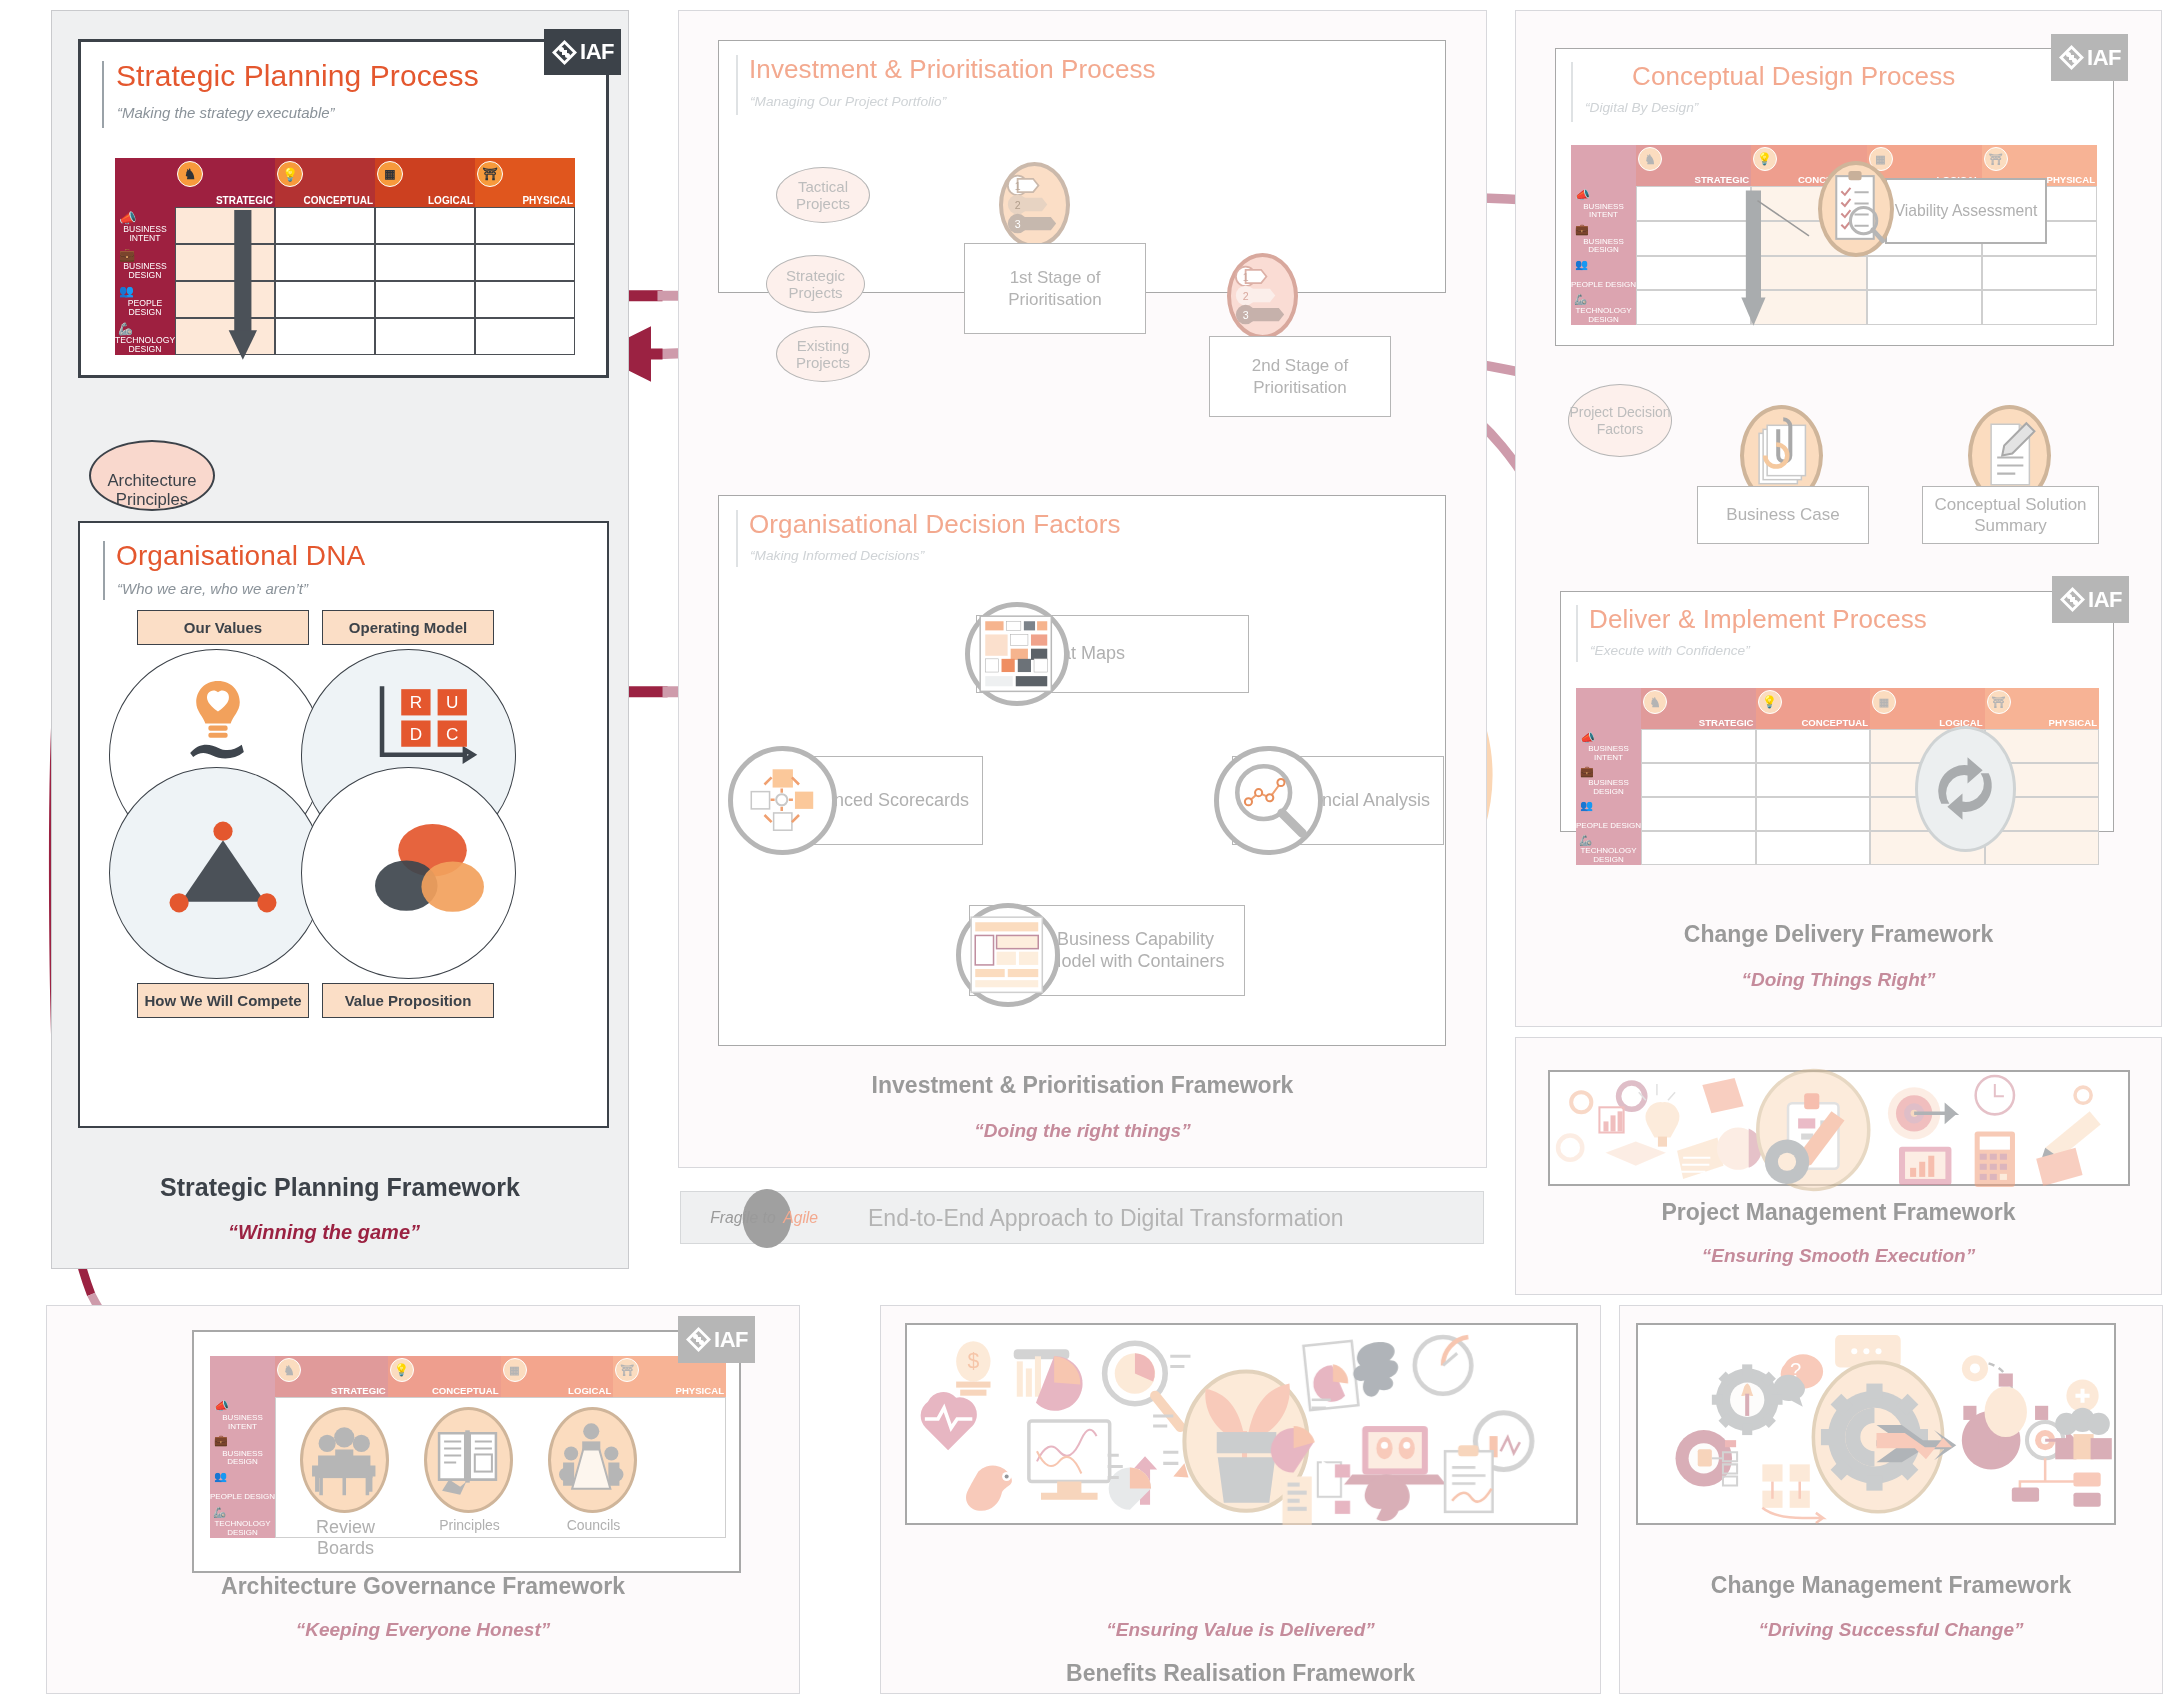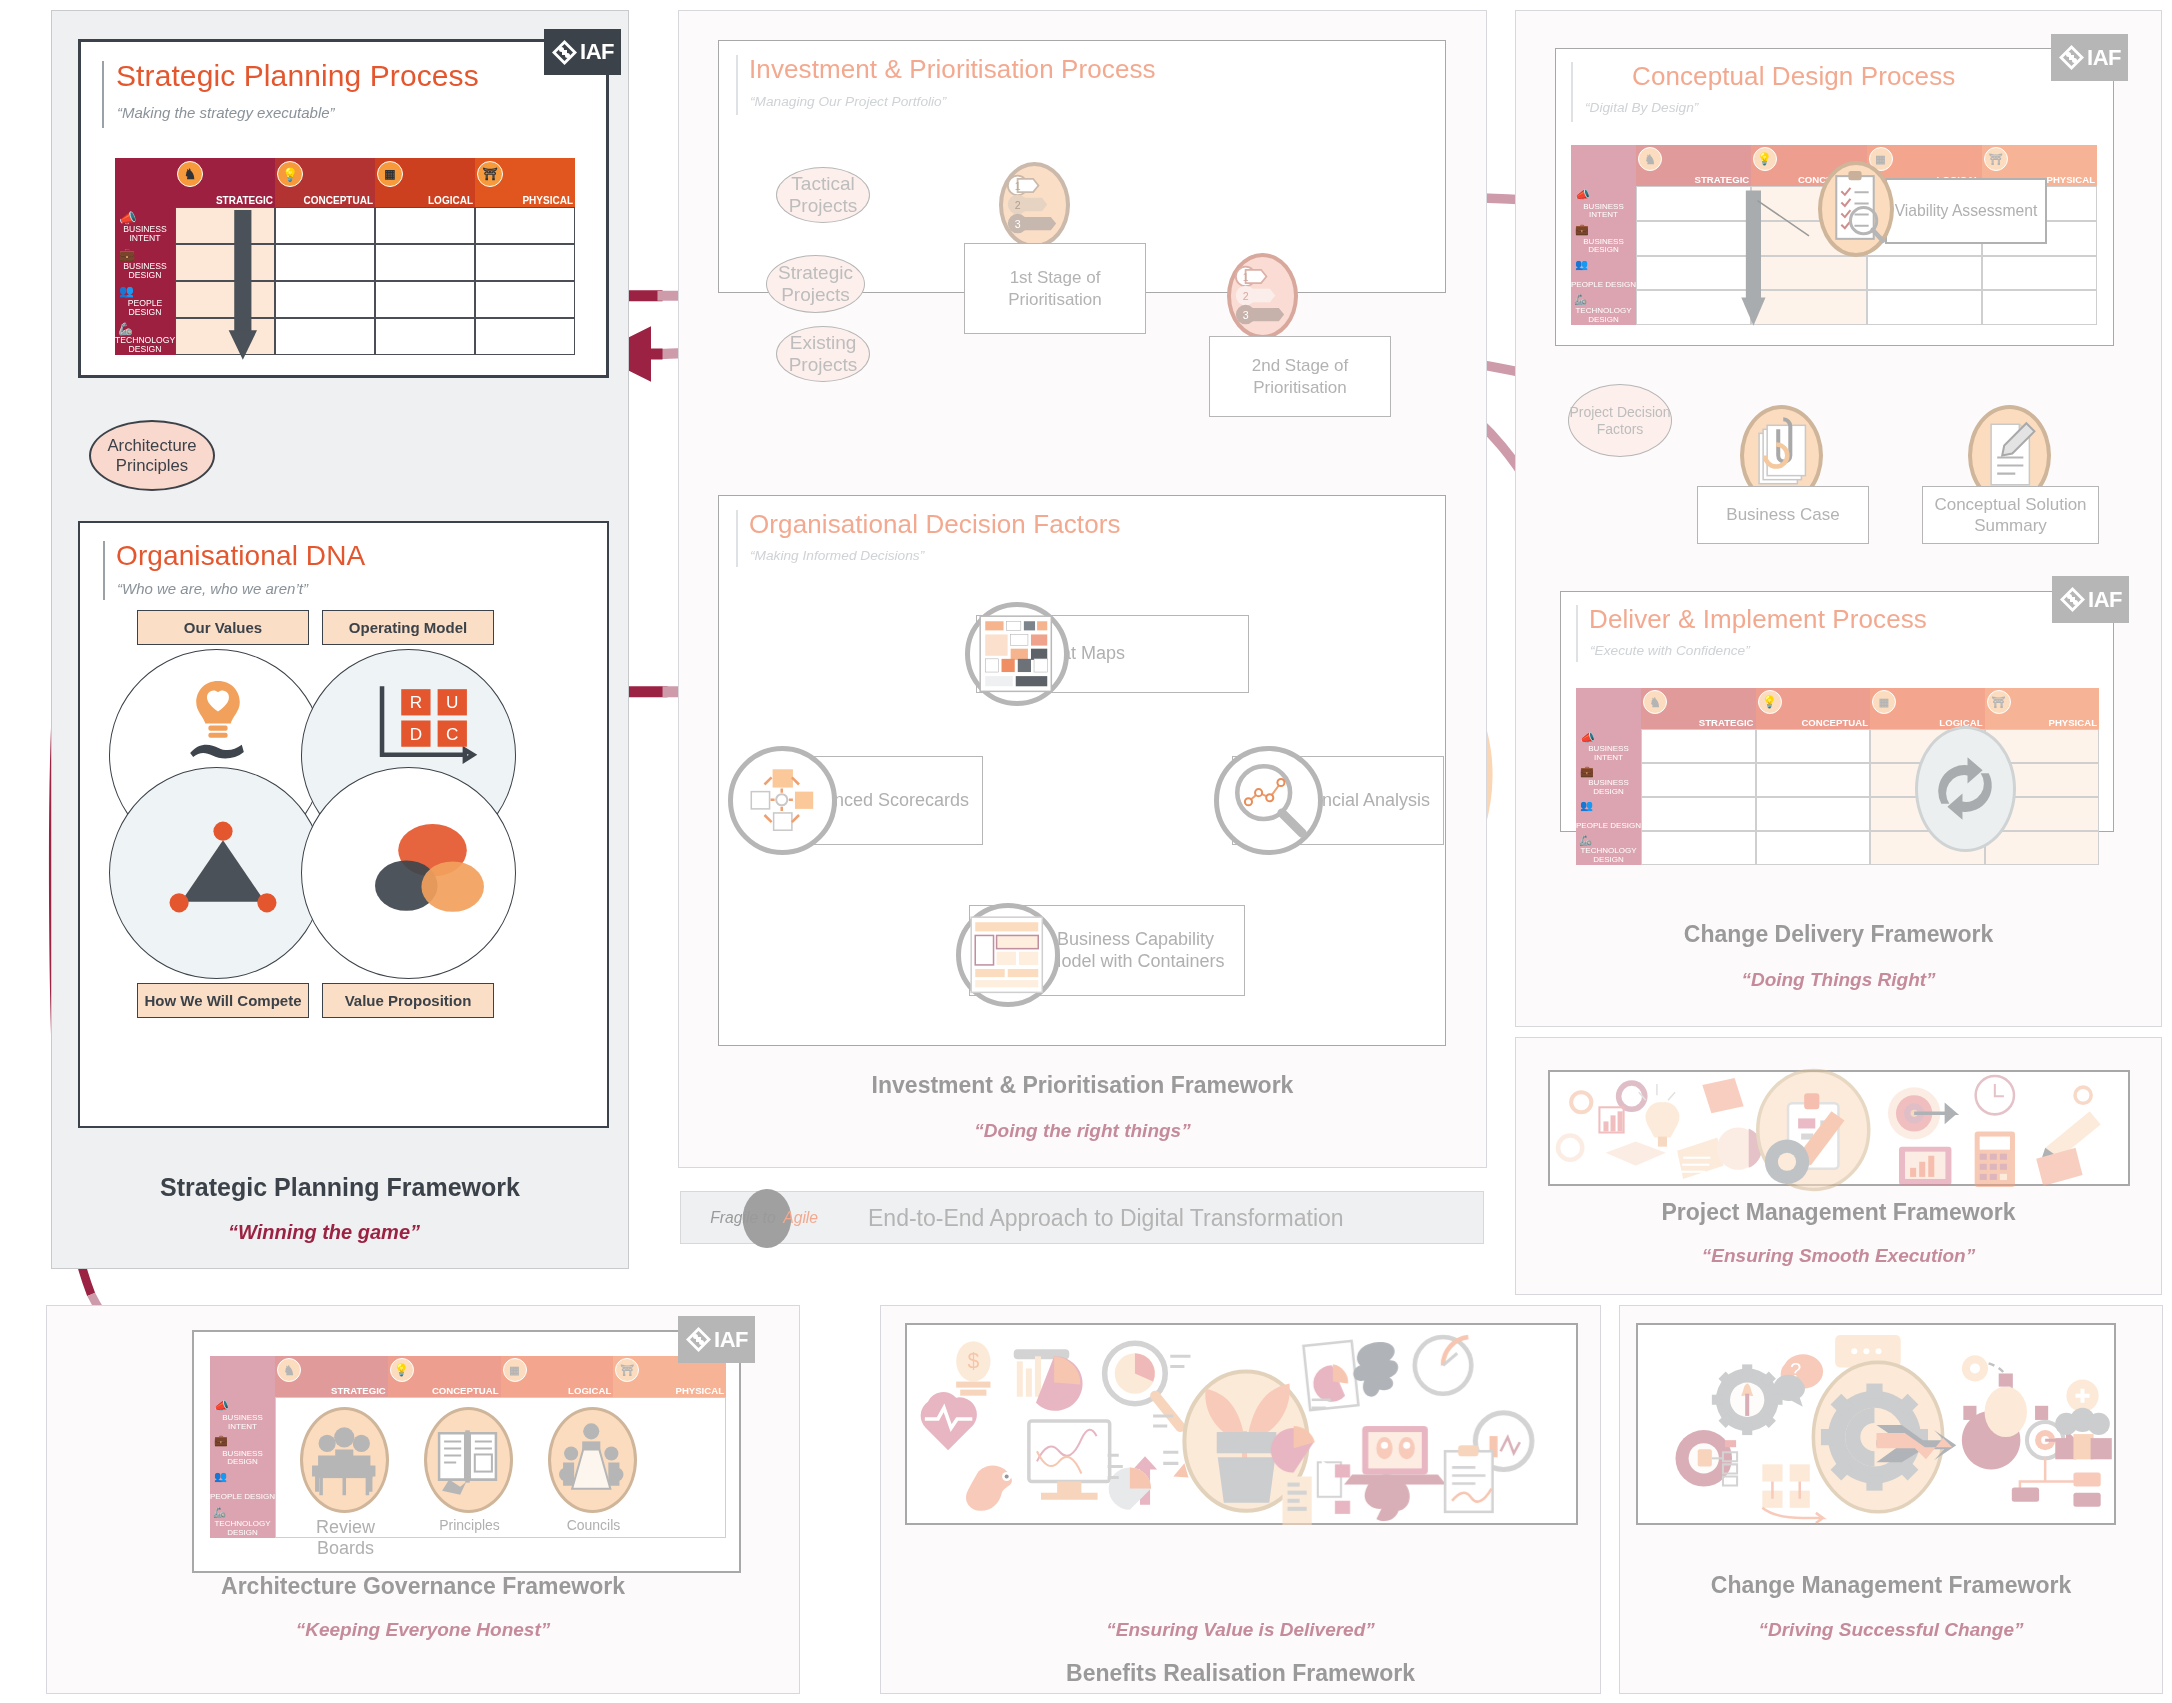--- a/index.html
+++ b/index.html
@@ -61,21 +61,21 @@
   .mc.hl { background:#fde8d8; }
   .mc.hl2 { background:#fdf3ea; }
   .badge { position:absolute; border-radius:50%; display:flex; align-items:center; justify-content:center; }
 
   
   .procbox { position:absolute; background:#fff; border:1.5px solid #b6b6b6;
              display:flex; align-items:center; justify-content:center; text-align:center;
              color:#b3b3b3; font-size:17px; line-height:1.25; }
   .oval { position:absolute; border-radius:50%; display:flex; align-items:center;
           justify-content:center; text-align:center; line-height:1.15; }
-  .oval.proj { background:#fdf0ec; border:1.5px solid #b6b6b6; color:#bdbdbd; font-size:19px; }
+  .oval.proj { background:#fdf0ec; border:1.5px solid #b6b6b6; color:#bdbdbd; font-size:15px; }
   .oval.princ { background:#f9d8cd; border:2px solid #3c4249; color:#3c4249; font-size:16.7px; }
 
   .dnabox { position:absolute; background:#fbdec6; border:1.5px solid #3c4249;
             display:flex; align-items:center; justify-content:center;
             font-size:15px; font-weight:700; color:#3c4249; }
   .dnacircle { position:absolute; border-radius:50%; border:1.5px solid #3c4249; }
 
   
   .dfbox { position:absolute; background:#fff; border:1.5px solid #b6b6b6;
            display:flex; align-items:center; justify-content:flex-end; text-align:center;
@@ -226,21 +226,21 @@
           <path d="M27 10 L44 27 L27 44 L10 27 Z" fill="#3c4249"></path>
           <circle cx="21" cy="21" r="5" fill="#fff"></circle>
           <circle cx="33" cy="33" r="5" fill="#fff"></circle>
           <rect x="22" y="22" width="10" height="10" fill="#fff"></rect>
         </svg>
     </div>
     <div class="txt">IAF</div>
   </div>
 </div>
 
-<div class="oval princ" style="left:89px;top:420px;width:126px;height:71px;">
+<div class="oval princ" style="left:89px;top:440px;width:126px;height:71px;align-items:flex-end;">
   <span>Architecture Principles</span>
 </div>
 
 <div class="card dark" style="left:78px;top:521px;width:531px;height:607px;border-width:2.5px;text-align:center;">
   <div class="title-bar strong" style="left:23px;top:18px;height:59px;"></div>
   <div class="abs card-title strong" style="left:36px;top:17px;font-size:28px;">Organisational DNA</div>
   <div class="abs card-sub strong" style="left:37px;top:57px;font-size:15px;">“Who we are, who we aren’t”</div>
 
   <div class="dnacircle" style="left:29px;top:126px;width:215px;height:212px;background:#fff;"></div>
   <div class="dnacircle" style="left:221px;top:126px;width:215px;height:212px;background:#eef3f6;"></div>

